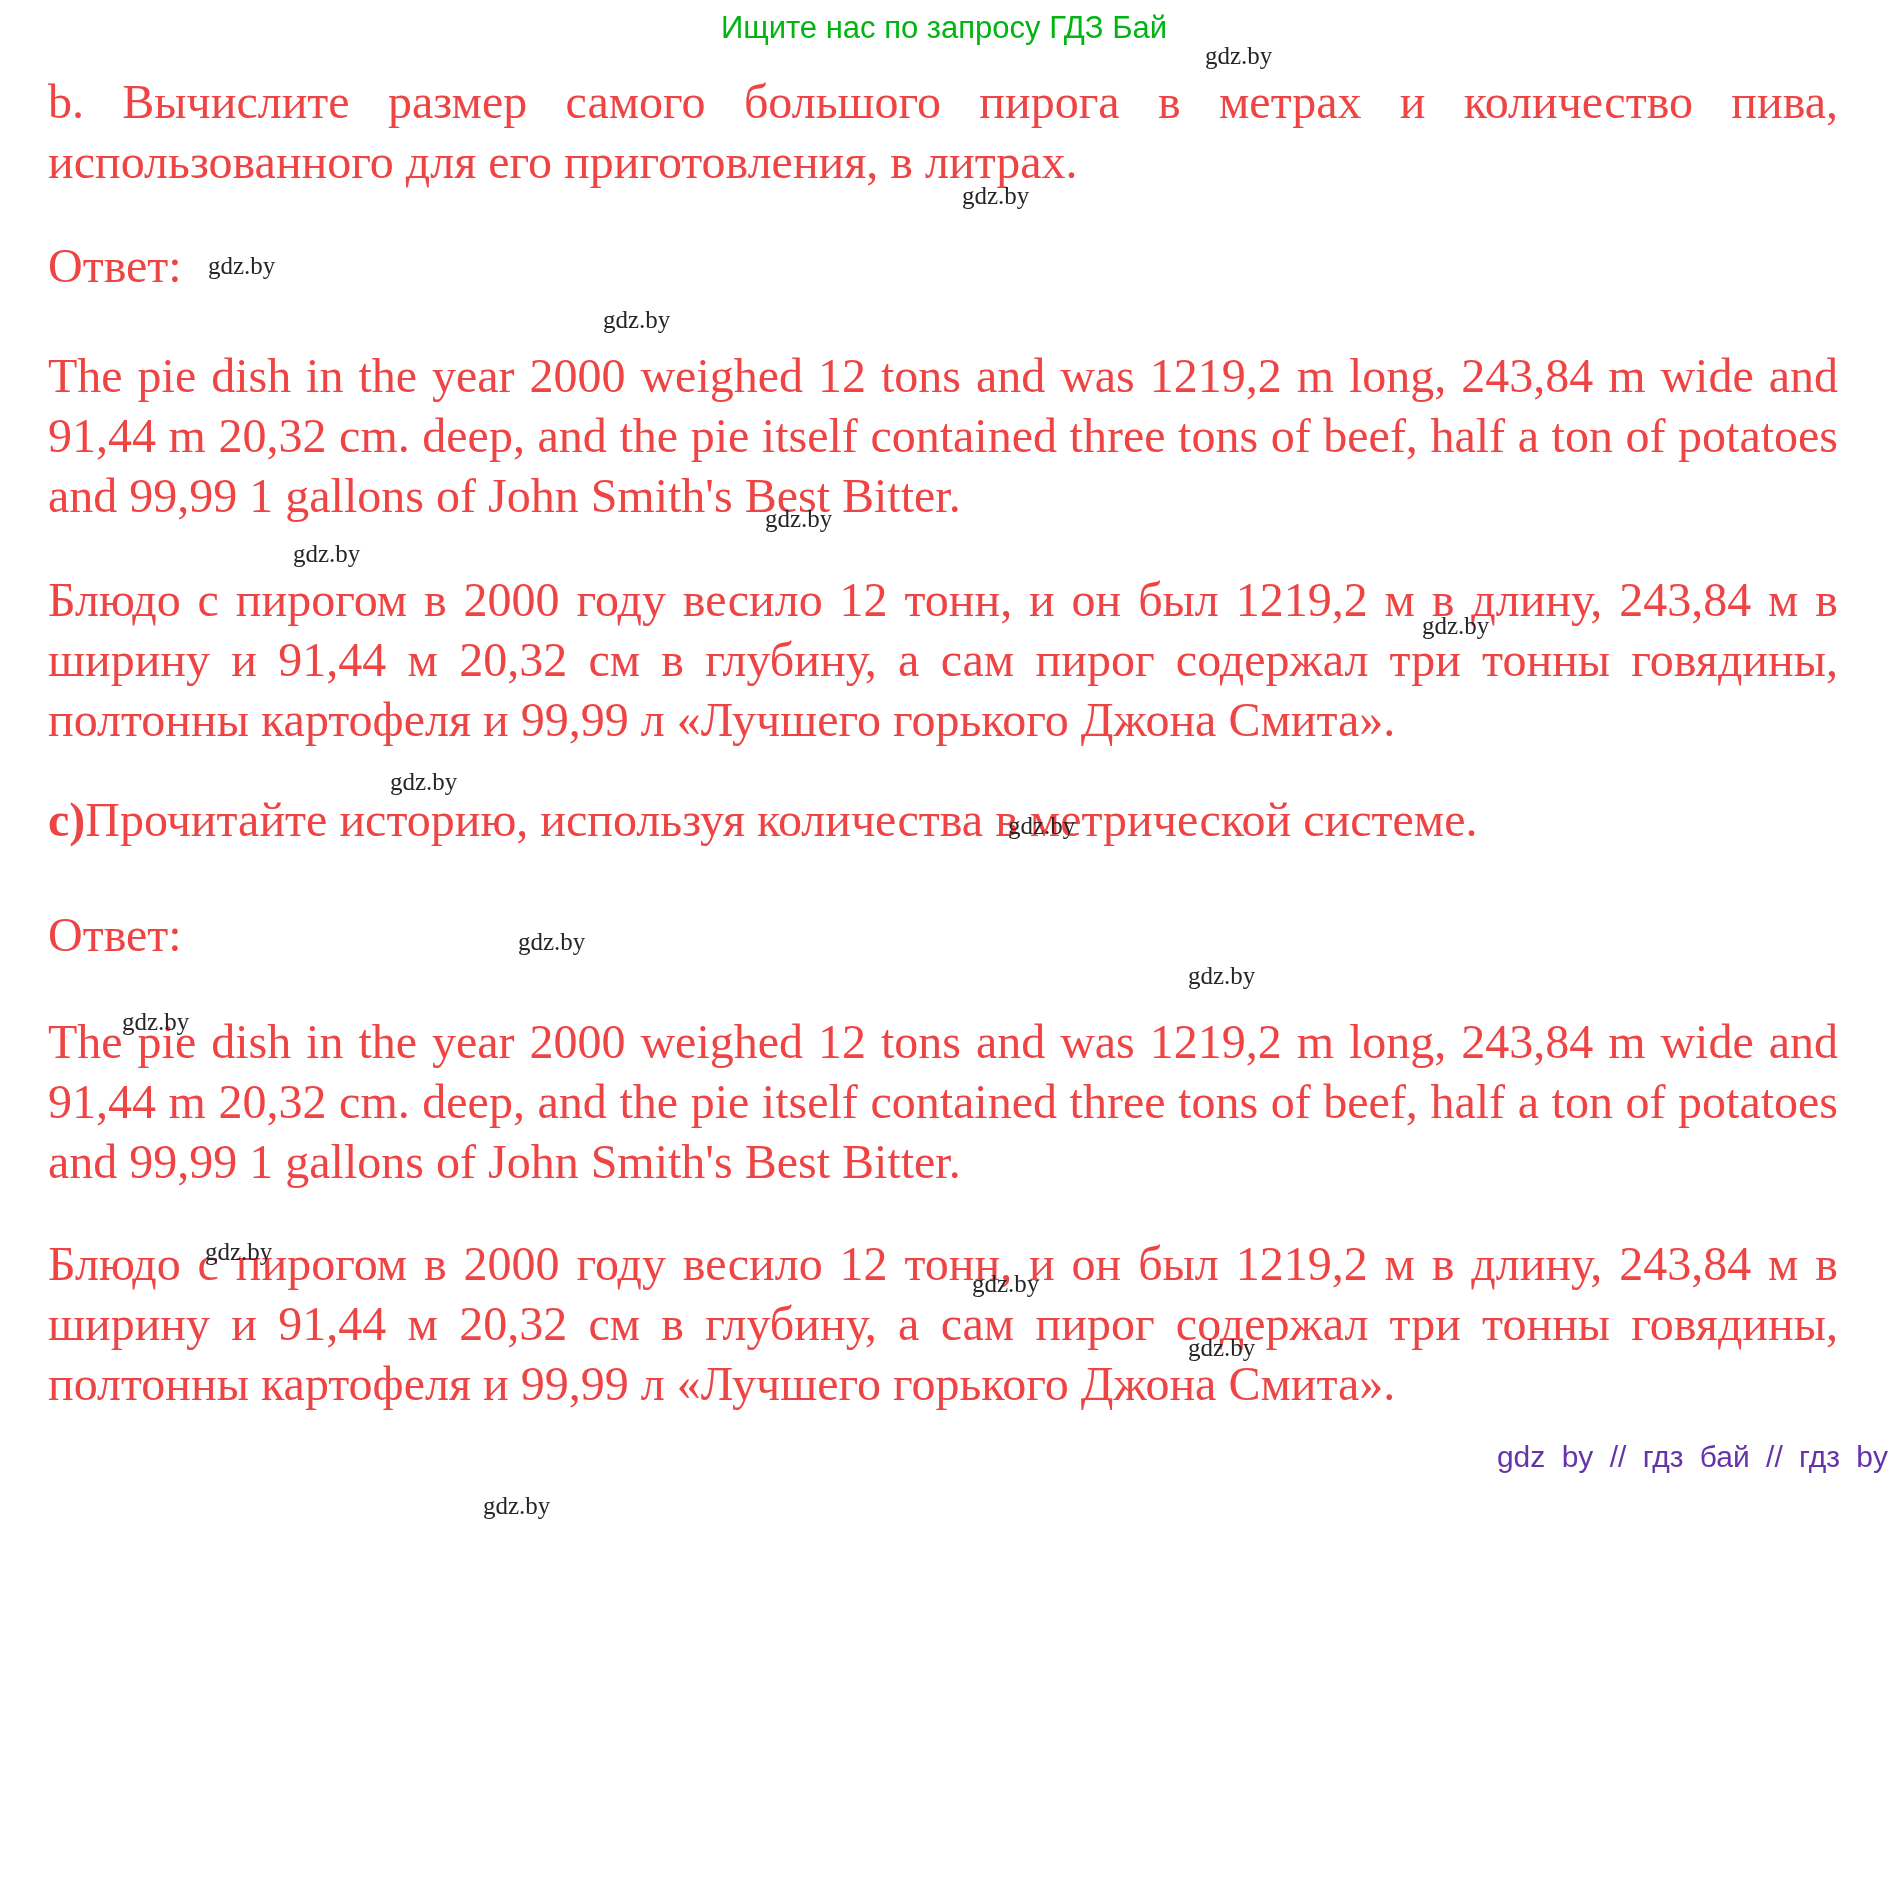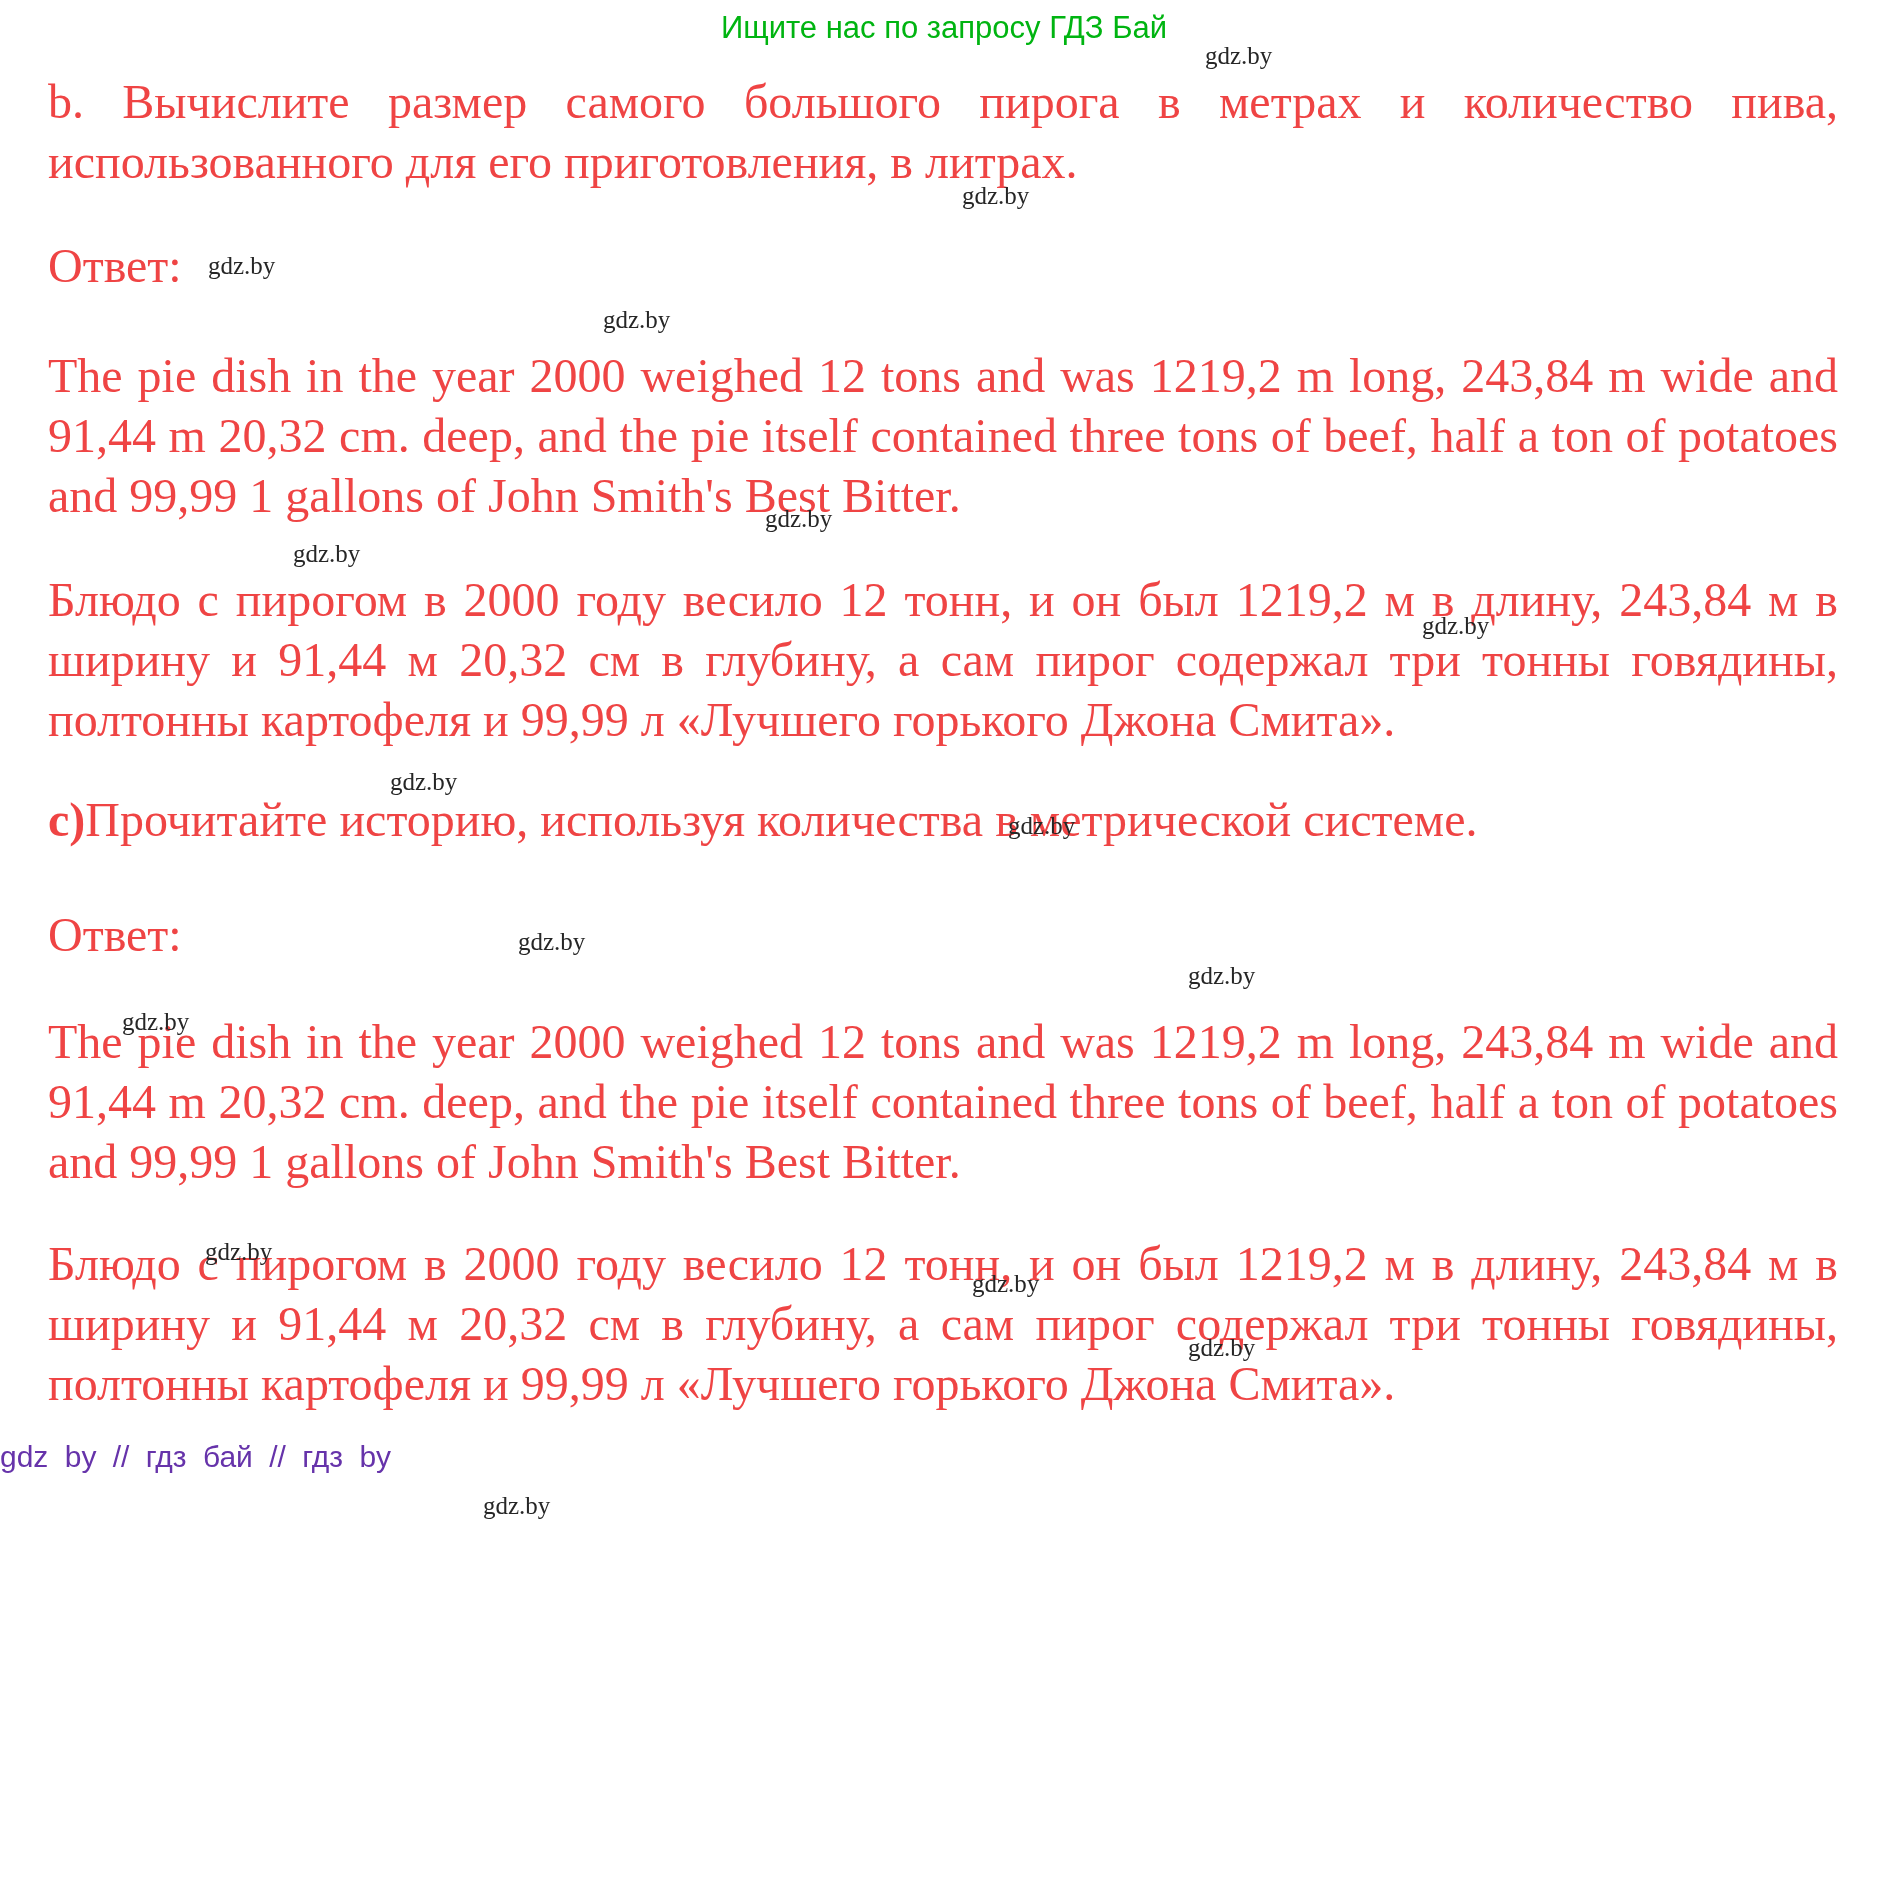--- a/index.html
+++ b/index.html
@@ -29,21 +29,21 @@
   .answer-1 { margin-top: 44px; }
   .eng-1    { margin-top: 50px; }
   .rus-1    { margin-top: 44px; }
   .task-c   { margin-top: 40px; }
   .task-c .c-label { font-weight: 700; }
   .answer-2 { margin-top: 55px; }
   .eng-2    { margin-top: 47px; }
   .rus-2    { margin-top: 42px; }
   .footer {
     margin-top: 26px;
-    text-align: left;
+    text-align: right;
     font-family: "Liberation Sans", sans-serif;
     font-size: 30px;
     color: #6633aa;
     word-spacing: 8px;
   }
   .wm {
     position: absolute;
     font-family: Liberation Serif, serif;
     font-size: 25px;
     color: #262626;

